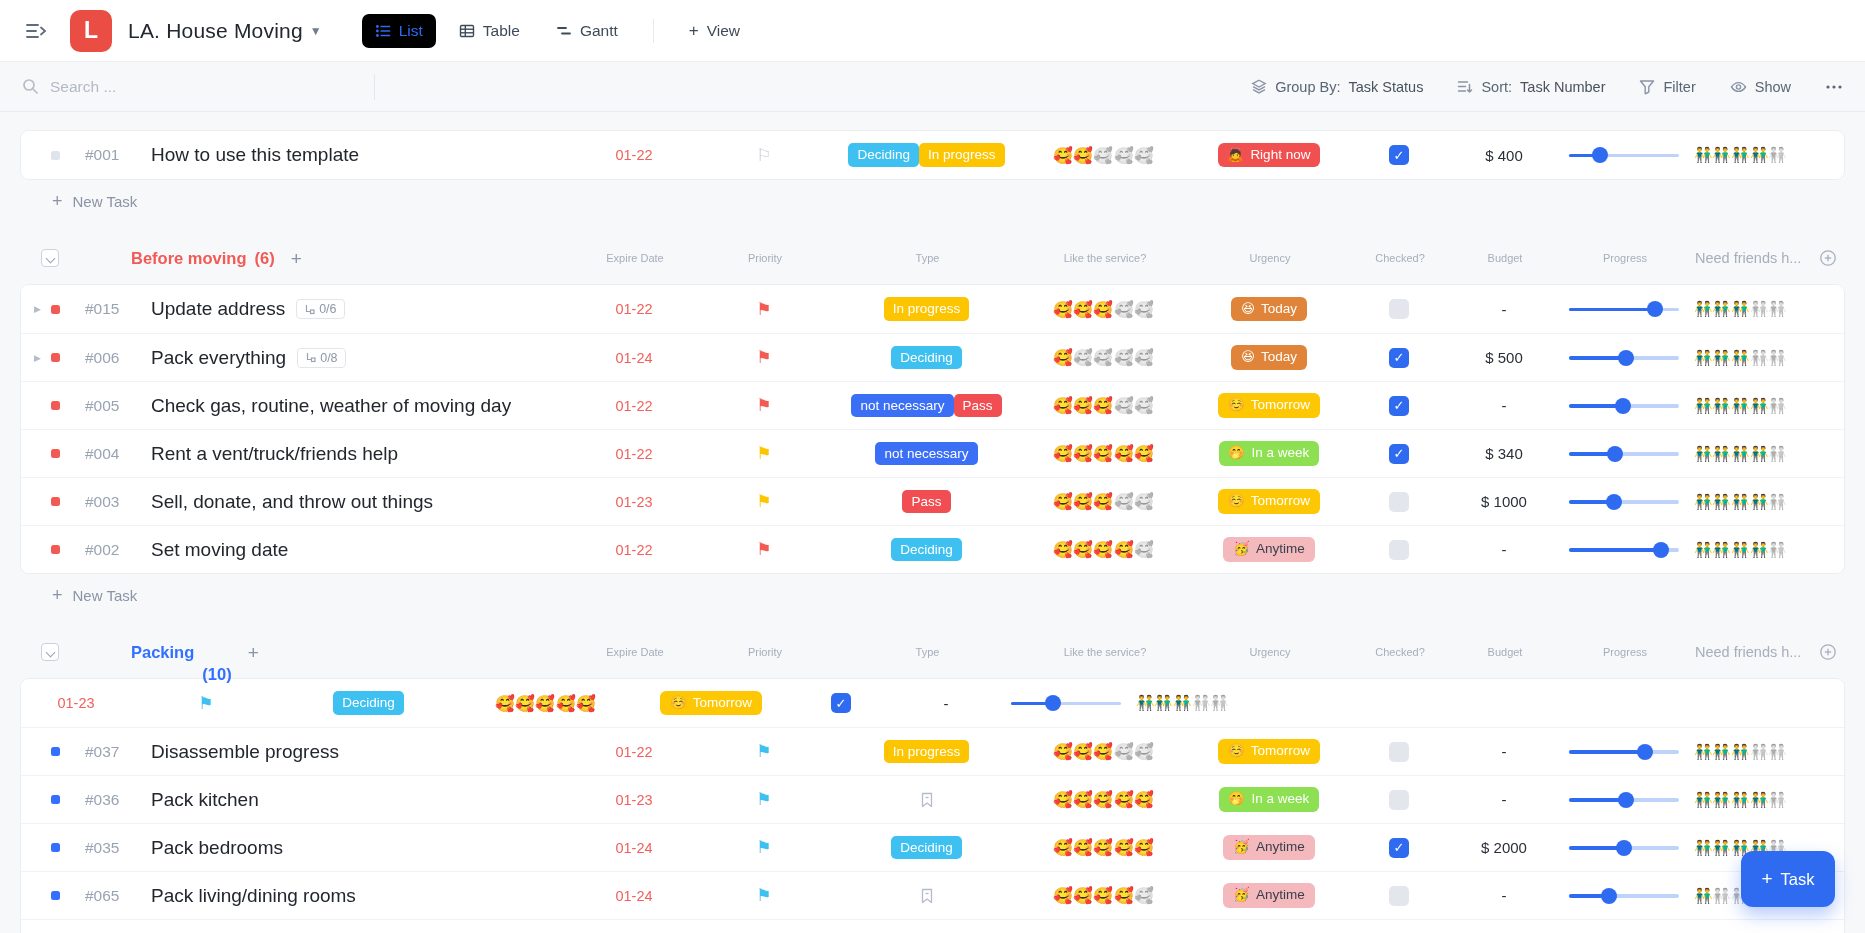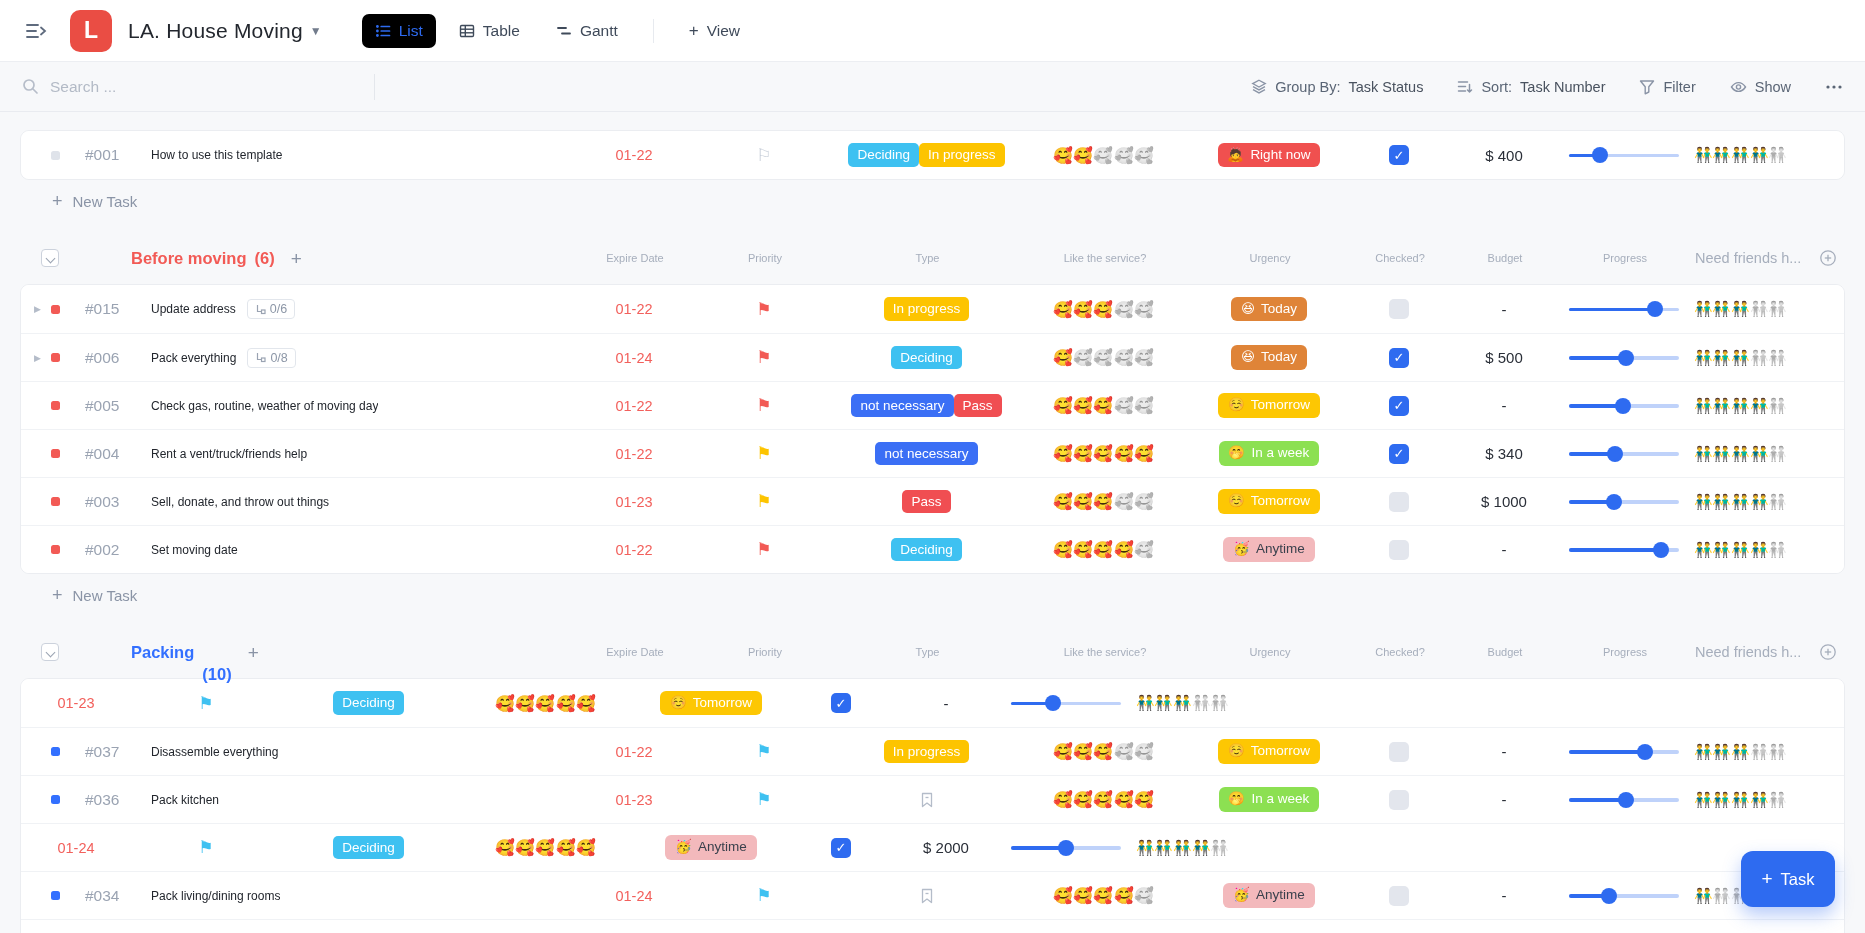--- a/index.html
+++ b/index.html
@@ -41,21 +41,21 @@
   .content { padding:18px 20px 0; }
   .card { background:#fff; border:1px solid #ebedf1; border-radius:9px; overflow:hidden; }
   .row { display:flex; align-items:center; height:48px; background:#fff; }
   .row + .row { border-top:1px solid #f0f2f5; }
 
   .c-task { flex:1; min-width:0; display:flex; align-items:center;
             padding-left:30px; position:relative; }
   .expand { position:absolute; left:13px; color:#b4bcc9; font-size:9px; cursor:pointer; }
   .bullet { width:9px; height:9px; border-radius:2.5px; flex:none; margin-right:25px; }
   .t-num { color:#9aa3b2; font-size:15.5px; width:54px; flex:none; }
-  .t-title { color:#22262d; font-size:12px; margin-left:12px; white-space:nowrap;
+  .t-title { color:#22262d; font-size:19px; margin-left:12px; white-space:nowrap;
              overflow:hidden; text-overflow:ellipsis; }
   .sub-chip { margin-left:11px; border:1px solid #e2e6ec; border-radius:4px; color:#8d97a7;
               font-size:12.5px; padding:2px 7px; display:flex; align-items:center; gap:4px;
               flex:none; cursor:pointer; }
 
   .c-date { width:110px; flex:none; text-align:center; color:#f2605c; font-size:14.5px; }
   .c-priority { width:150px; flex:none; display:flex; justify-content:center; }
   .flag { font-size:17px; line-height:1; cursor:pointer; }
   .c-type { width:175px; flex:none; display:flex; justify-content:center; gap:0;align-items:flex-end; }
   .badge { color:#fff; font-size:13.5px; padding:4px 9px; border-radius:5px;
@@ -588,21 +588,21 @@
               <div class="knob" style="left: calc(38% - 8px);"></div>
             </div>
           </div>
           <div class="c-friends"><span>👬</span><span>👬</span><span>👬</span><span class="gray-emoji">👬</span><span class="gray-emoji">👬</span></div>
           <div class="c-addcol"></div>
         </div>
         <div class="row">
           <div class="c-task">
             <span class="bullet" style="background: rgb(51, 112, 255);"></span>
             <span class="t-num">#037</span>
-            <span class="t-title">Disassemble everything</span>
+            <span class="t-title">Disassemble progress</span>
           </div>
           <div class="c-date">01-22</div>
           <div class="c-priority">
             <span class="flag" style="color: rgb(62, 193, 241);">⚑</span>
           </div>
           <div class="c-type">
             <span class="badge" style="background: rgb(253, 196, 0);">In progress</span>
           </div>
           <div class="c-like"><span><span>🥰</span><span>🥰</span><span>🥰</span><span class="gray-emoji">🥰</span><span class="gray-emoji">🥰</span></span></div>
           <div class="c-urgency">
@@ -658,20 +658,25 @@
             <div class="track">
               <div class="track-bg"></div>
               <div class="track-fill" style="width: 52%;"></div>
               <div class="knob" style="left: calc(52% - 8px);"></div>
             </div>
           </div>
           <div class="c-friends"><span>👬</span><span>👬</span><span>👬</span><span>👬</span><span class="gray-emoji">👬</span></div>
           <div class="c-addcol"></div>
         </div>
         <div class="row">
+          <div class="c-task">
+            <span class="bullet" style="background: rgb(51, 112, 255);"></span>
+            <span class="t-num">#035</span>
+            <span class="t-title">Pack bedrooms</span>
+          </div>
           <div class="c-date">01-24</div>
           <div class="c-priority">
             <span class="flag" style="color: rgb(62, 193, 241);">⚑</span>
           </div>
           <div class="c-type">
             <span class="badge" style="background: rgb(62, 193, 241);">Deciding</span>
           </div>
           <div class="c-like"><span><span>🥰</span><span>🥰</span><span>🥰</span><span>🥰</span><span>🥰</span></span></div>
           <div class="c-urgency">
             <span class="u-badge" style="background: rgb(243, 185, 188); color: rgb(58, 65, 77);">
@@ -689,21 +694,21 @@
               <div class="track-fill" style="width: 50%;"></div>
               <div class="knob" style="left: calc(50% - 8px);"></div>
             </div>
           </div>
           <div class="c-friends"><span>👬</span><span>👬</span><span>👬</span><span>👬</span><span class="gray-emoji">👬</span></div>
           <div class="c-addcol"></div>
         </div>
         <div class="row">
           <div class="c-task">
             <span class="bullet" style="background: rgb(51, 112, 255);"></span>
-            <span class="t-num">#034</span>
+            <span class="t-num">#065</span>
             <span class="t-title">Pack living/dining rooms</span>
           </div>
           <div class="c-date">01-24</div>
           <div class="c-priority">
             <span class="flag" style="color: rgb(62, 193, 241);">⚑</span>
           </div>
           <div class="c-type">
             <span>
               <svg width="14" height="16" viewBox="0 0 14 16">
                 <path d="M2.5 1.5h9v13l-4.5-3.4-4.5 3.4z" fill="none" stroke="#b4bcc9" stroke-width="1.3" stroke-linejoin="round"></path>

